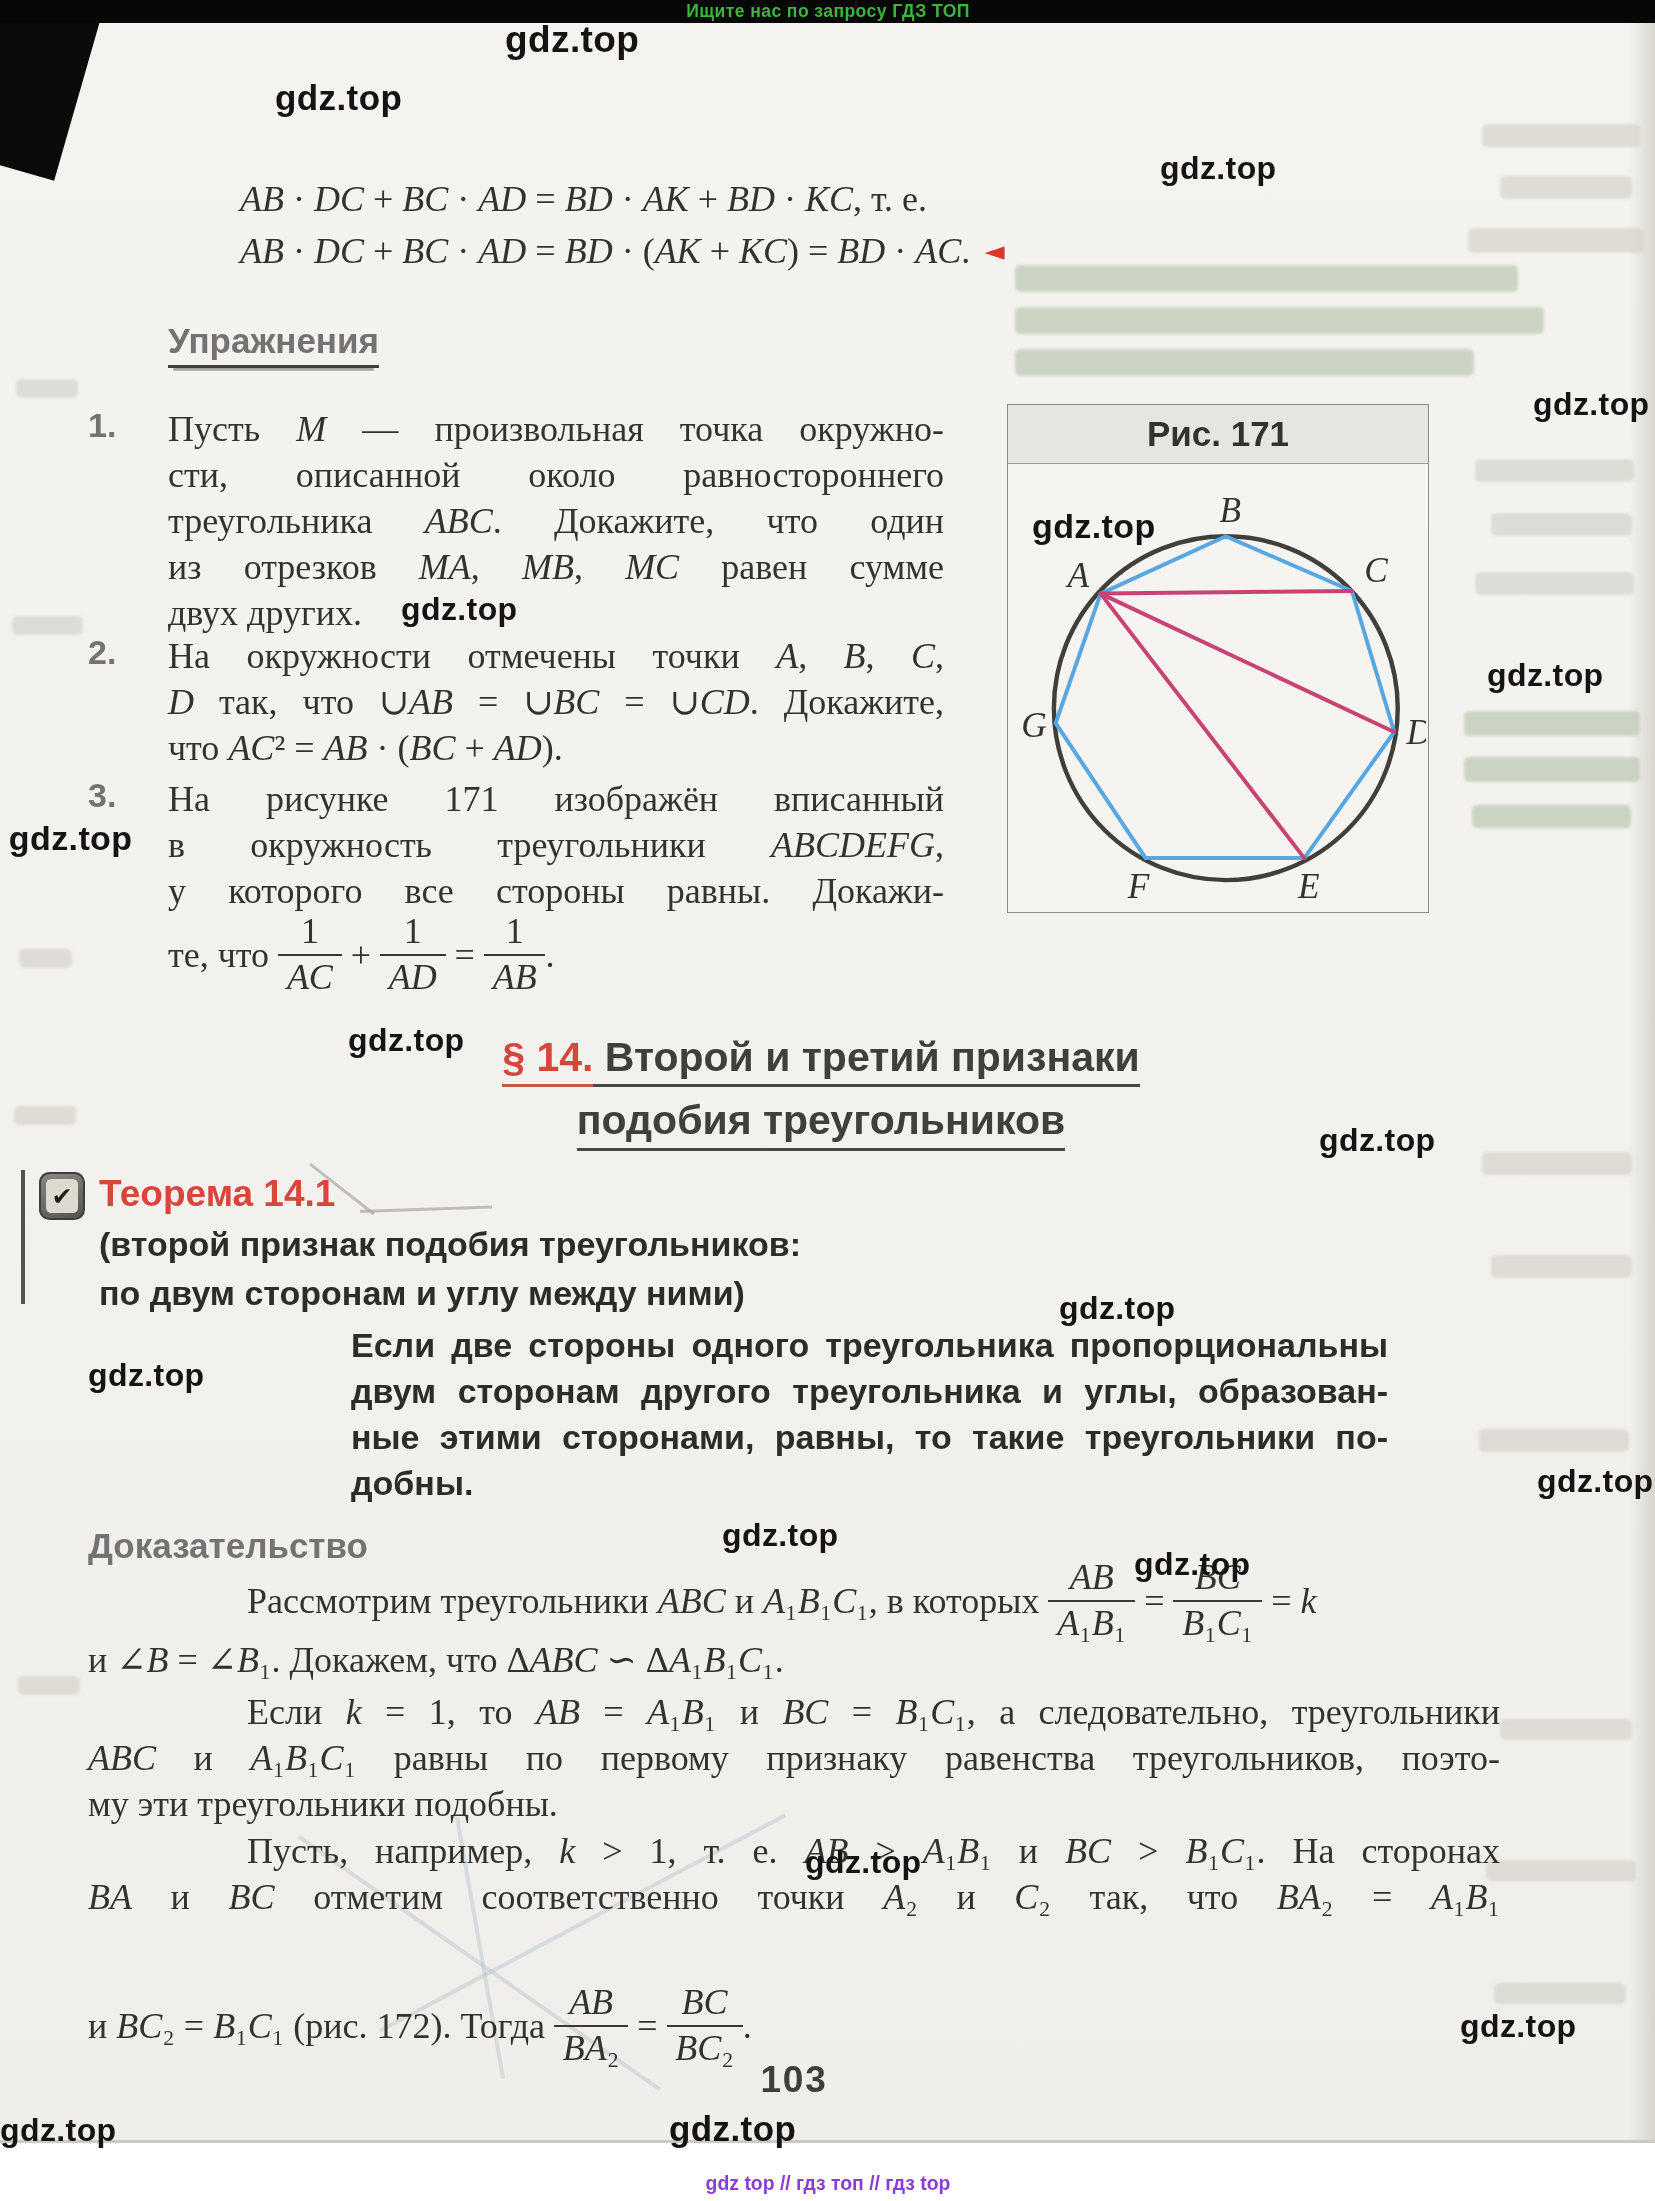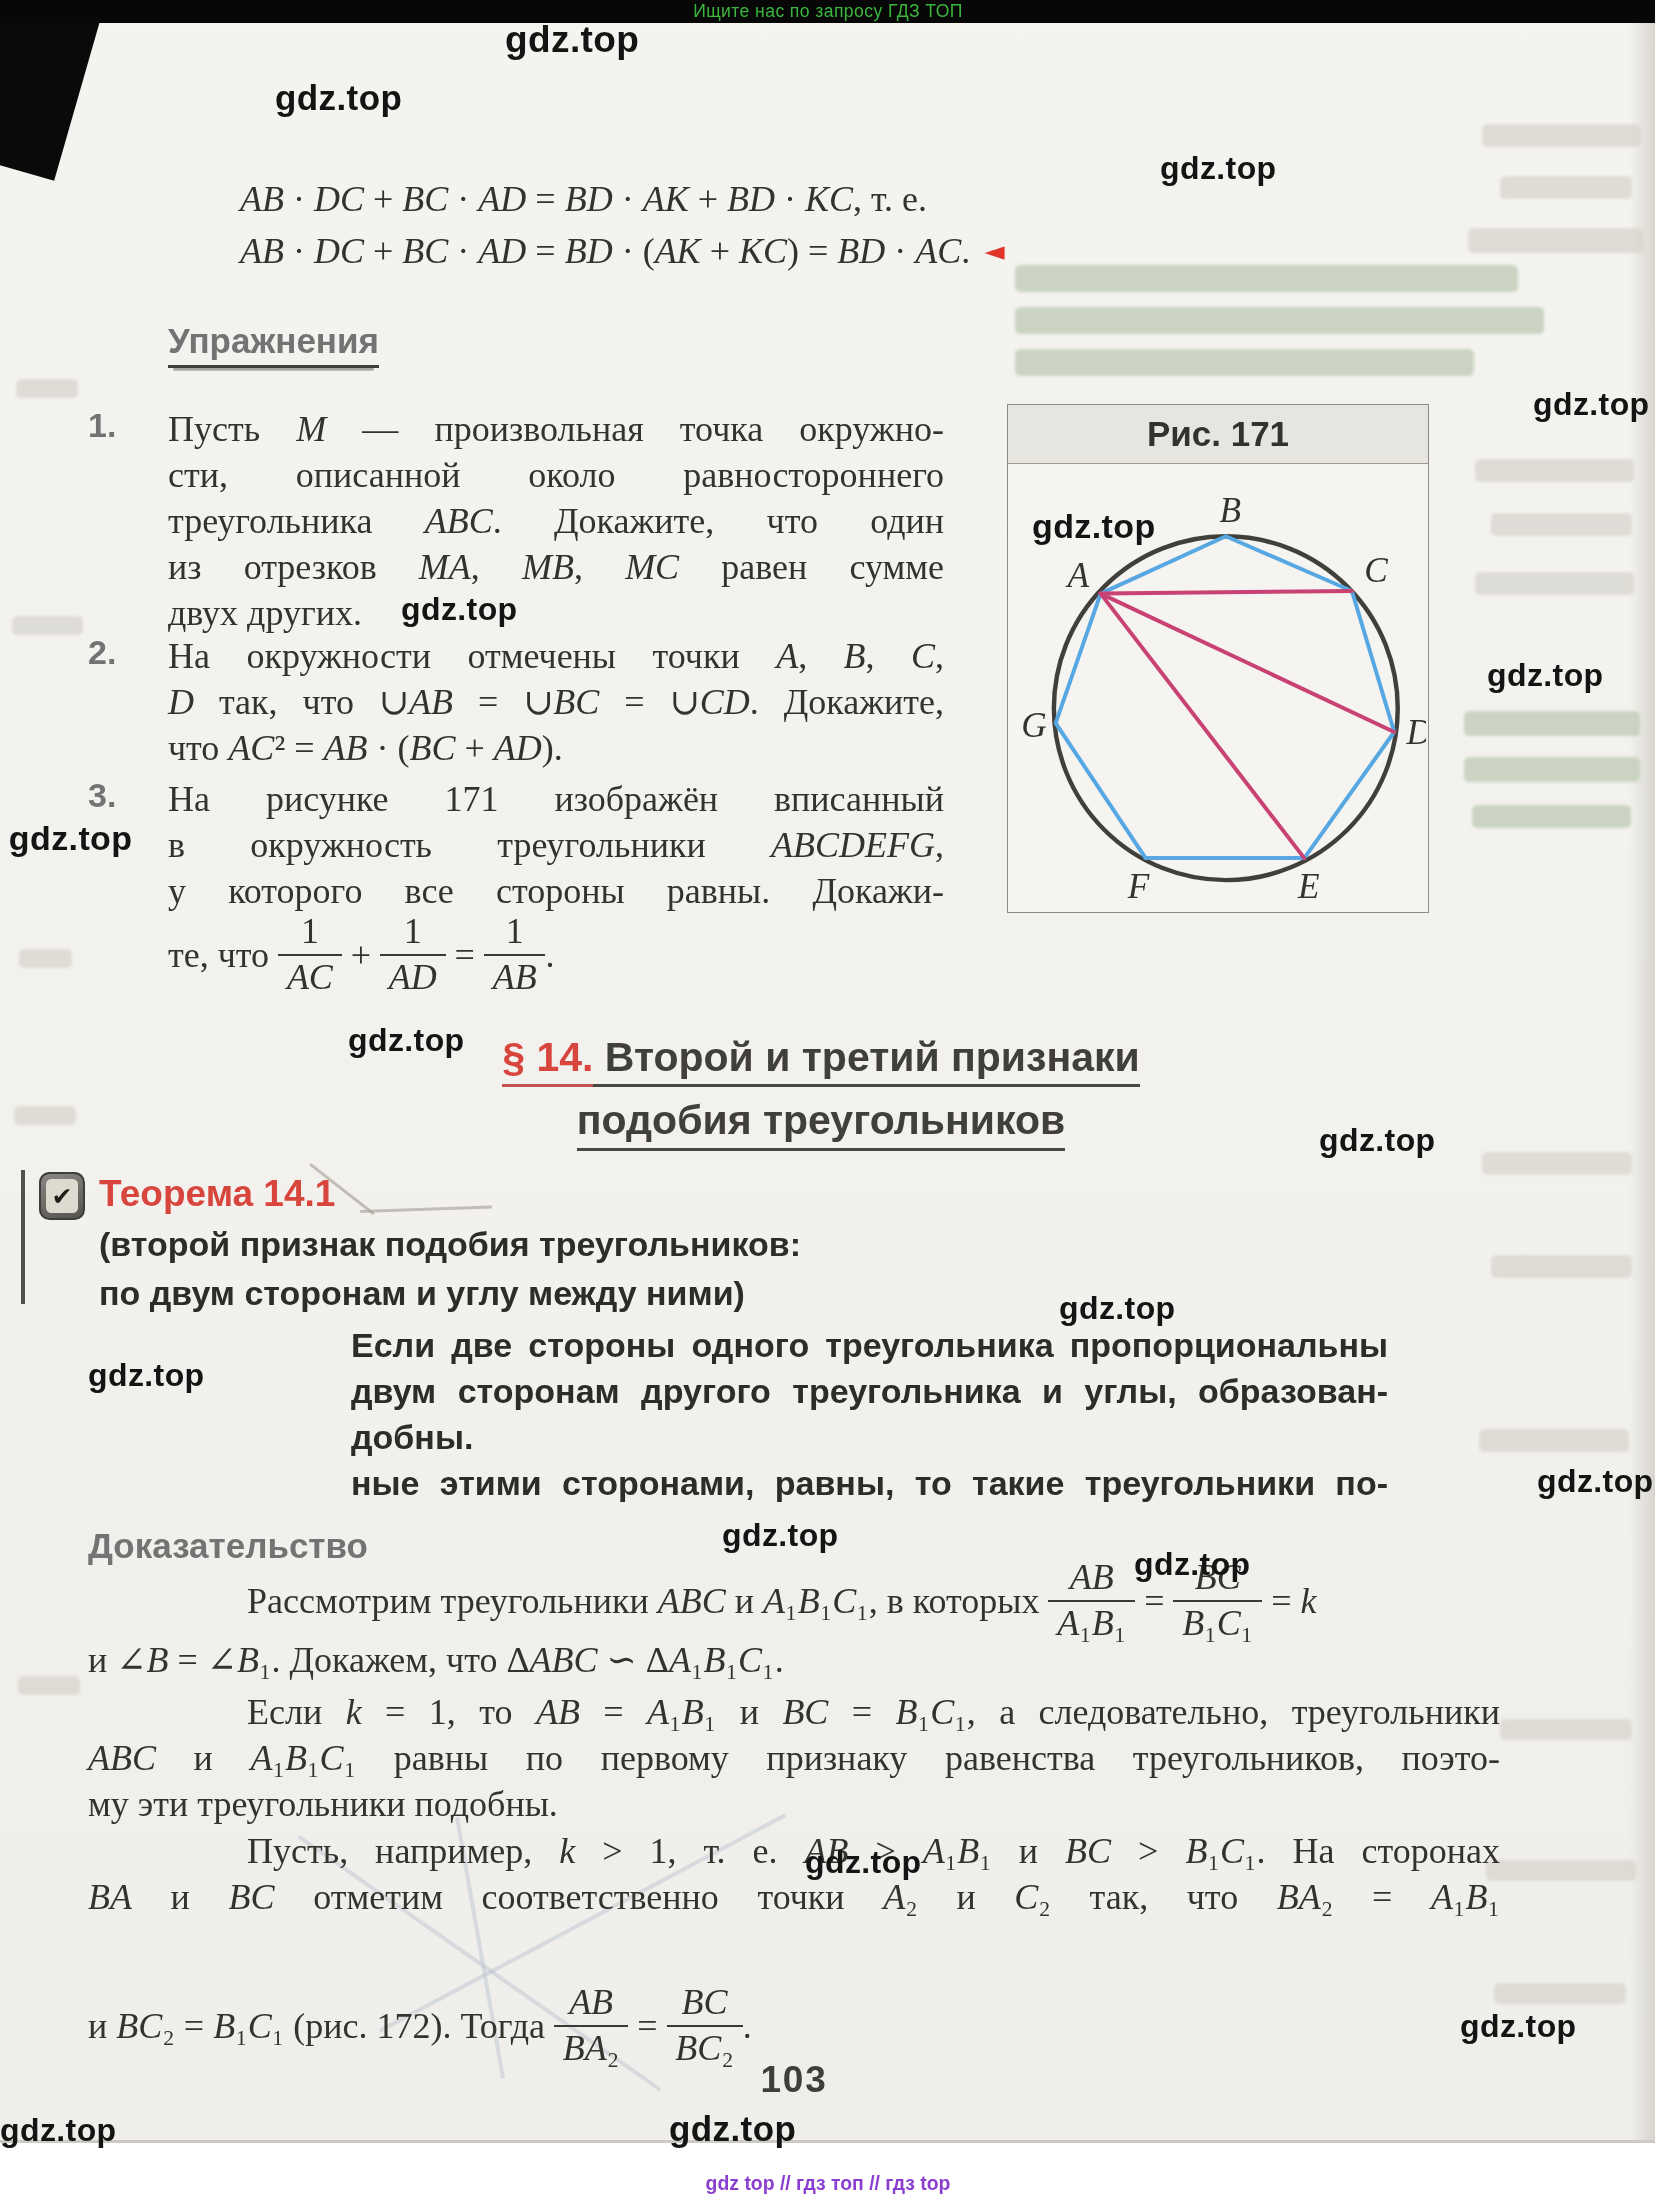--- a/index.html
+++ b/index.html
@@ -6,21 +6,21 @@
   .page{position:relative;width:1656px;height:2201px;overflow:hidden;background:#ffffff;
         font-family:"Liberation Serif","DejaVu Serif",serif;color:#33322d;}
   .paper{position:absolute;left:0;top:23px;width:1656px;height:2119px;
          background:linear-gradient(180deg,#f4f3ef 0%,#f2f1ed 55%,#efeeea 100%);}
   .paper-edge-right{position:absolute;left:1629px;top:23px;width:27px;height:2119px;
          background:linear-gradient(90deg,rgba(215,212,205,0) 0%,#d7d4cd 100%);}
   .paper-edge-bottom{position:absolute;left:0;top:2140px;width:1656px;height:2.6px;background:#cdcac3;}
   .top-strip{position:absolute;left:0;top:0;width:1656px;height:23px;background:#070707;
          display:flex;align-items:center;justify-content:center;}
   .promo{color:#3bb53b;font-family:"Liberation Sans","DejaVu Sans",sans-serif;
-         font-size:17.6px;font-weight:400;letter-spacing:0.4px;}
+         font-size:17.6px;font-weight:700;letter-spacing:0.4px;}
   .corner-blob{position:absolute;left:-37px;top:-53px;width:124px;height:221px;background:#0a0a0a;
          transform:rotate(16deg);}
   
   .wm{position:absolute;z-index:6;color:#141414;font-family:"Liberation Sans","DejaVu Sans",sans-serif;
       font-weight:600;letter-spacing:0.4px;white-space:nowrap;}
   
   .tline{position:relative;height:46px;line-height:46px;text-align:justify;text-align-last:justify;}
   .tline.left{text-align:left;text-align-last:left;}
   .vi{font-style:italic;}
   .abs{position:absolute;z-index:3;}
@@ -206,22 +206,22 @@
   <div class="vrule"></div>
   <div class="check-icon">
     <div class="check-inner">✔</div>
   </div>
   <div class="abs thm-label" style="left:99px;top:1173px;">Теорема 14.1</div>
   <div class="abs kicker" style="left:99px;top:1225px;">(второй признак подобия треугольников:</div>
   <div class="abs kicker" style="left:99px;top:1274px;">по двум сторонам и углу между ними)</div>
   <div class="abs stmt" style="left:351px;top:1322px;width:1037px;">
     <div class="tline">Если две стороны одного треугольника пропорциональны</div>
     <div class="tline">двум сторонам другого треугольника и углы, образован-</div>
+    <div class="tline">ные этими сторонами, равны, то такие треугольники по-</div>
     <div class="tline left">добны.</div>
-    <div class="tline">ные этими сторонами, равны, то такие треугольники по-</div>
   </div>
 
   <div class="abs sansb" style="left:88px;top:1526px;font-size:35px;">Доказательство</div>
 
   <div class="abs fracrow" style="left:247px;top:1553px;height:95px;z-index:4;">
     <span class="sp"><span>Рассмотрим треугольники </span><span class="vi">ABC</span><span> и </span><span class="vi">A</span><span>₁</span><span class="vi">B</span><span>₁</span><span class="vi">C</span><span>₁, в которых </span></span>
     <span class="frac">
         <span class="fn"><span class="vi">AB</span></span>
         <span class="fd"><span class="vi">A</span><span>₁</span><span class="vi">B</span><span>₁</span></span>
       </span>

